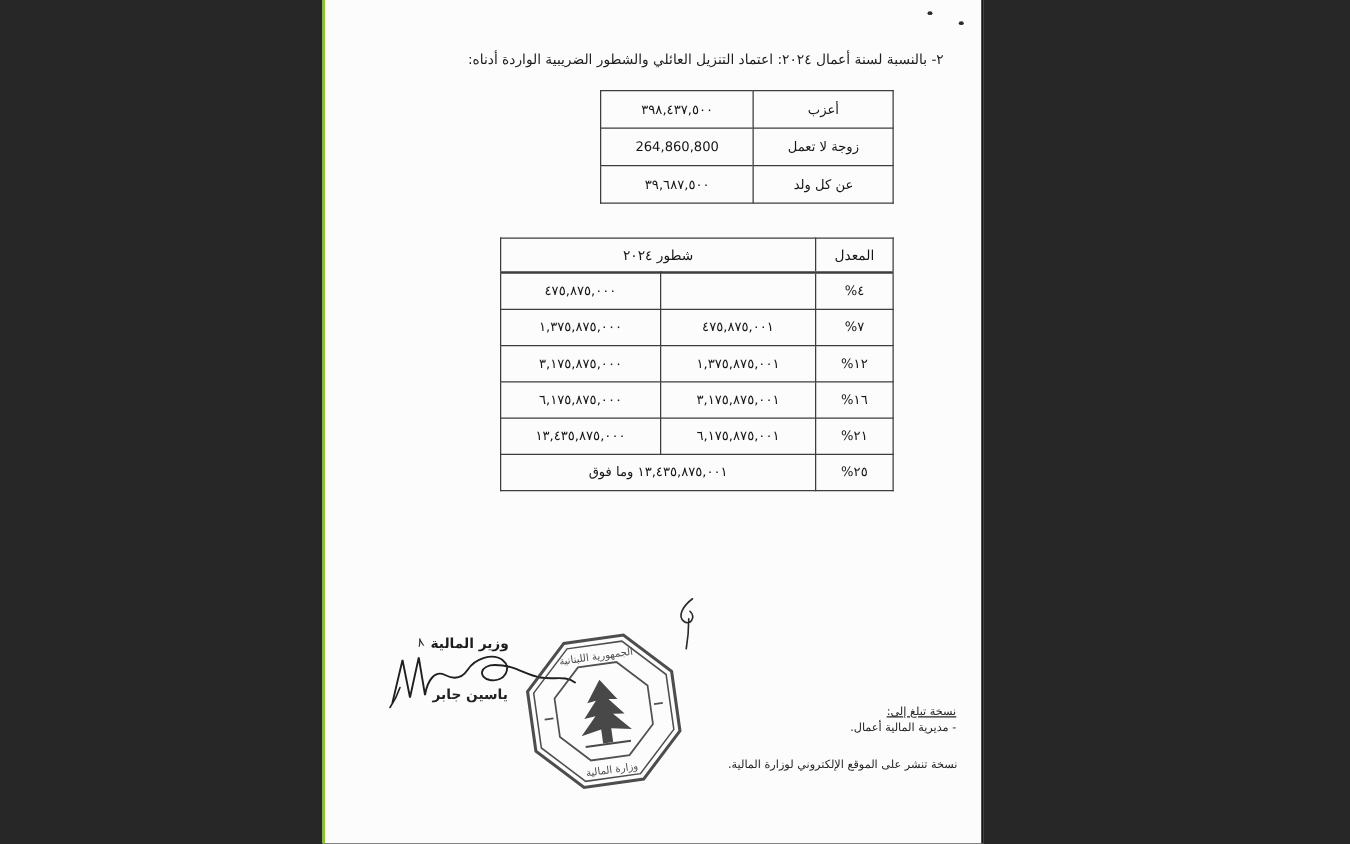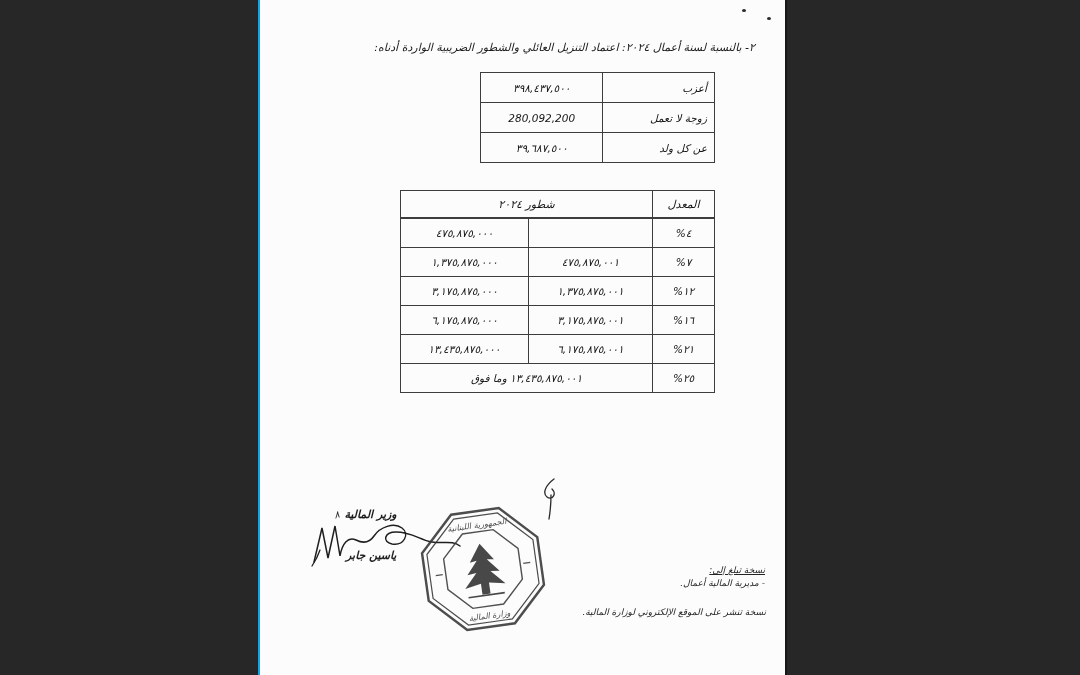--- a/index.html
+++ b/index.html
@@ -1,27 +1,27 @@
 <!DOCTYPE html>
 <html lang="ar"><head>
 <meta charset="utf-8">
 <style>
   html,body{margin:0;padding:0;background:#272727;}
   .canvas{position:relative;width:1080px;height:675px;background:#272727;overflow:hidden;
           font-family:"DejaVu Sans",sans-serif;color:#1c1c1c;}
   .page{position:absolute;left:258px;top:0;width:529px;height:675px;background:#fcfcfc;
-        border-left:2px solid #0ea5e9;border-right:2px solid #181818;box-sizing:border-box;font-style:italic;}
+        border-left:2px solid #84cc16;border-right:2px solid #181818;box-sizing:border-box;}
   .speck{position:absolute;width:4px;height:3px;background:#2a2a2a;border-radius:50%;}
   .heading{position:absolute;top:41px;right:30px;direction:rtl;white-space:nowrap;
            font-size:11px;letter-spacing:0;}
   table{border-collapse:collapse;direction:rtl;}
   td{border:1.2px solid #3d3d3d;font-size:10.5px;color:#161616;padding:0 7px;}
   .t1{position:absolute;left:220px;top:72px;width:235px;}
   .t1 td{height:29px;}
-  .t1 .lbl{width:108px;text-align:right;}
+  .t1 .lbl{width:108px;text-align:center;}
   .t1 .amt{width:114px;text-align:center;}
   .t2{position:absolute;left:140px;top:190px;width:315px;}
   .t2 td{height:28px;text-align:center;}
   .t2 .hdr{height:26px;font-size:11px;}
   .t2 .rate{width:50px;}
   .t2 .from{width:118px;}
   .t2 .to{width:121px;margin-left:28px;}
   .t2 tr.hdr-row td{border-bottom:2.5px double #3d3d3d;}
   .num{direction:ltr;unicode-bidi:isolate;}
   .para{position:absolute;left:71px;top:422px;width:422px;direction:rtl;text-align:justify;
@@ -51,21 +51,21 @@
     <div class="heading">٢- بالنسبة لسنة أعمال ٢٠٢٤: اعتماد التنزيل العائلي والشطور الضريبية الواردة أدناه:</div>
 
     <table class="t1">
       <tbody>
           <tr>
         <td class="lbl">أعزب</td>
         <td class="amt num">٣٩٨,٤٣٧,٥٠٠</td>
       </tr>
       <tr>
         <td class="lbl">زوجة لا تعمل</td>
-        <td class="amt num">280,092,200</td>
+        <td class="amt num">264,860,800</td>
       </tr>
       <tr>
         <td class="lbl">عن كل ولد</td>
         <td class="amt num">٣٩,٦٨٧,٥٠٠</td>
       </tr>
     </tbody>
       </table>
 
     <table class="t2">
       <tbody>

